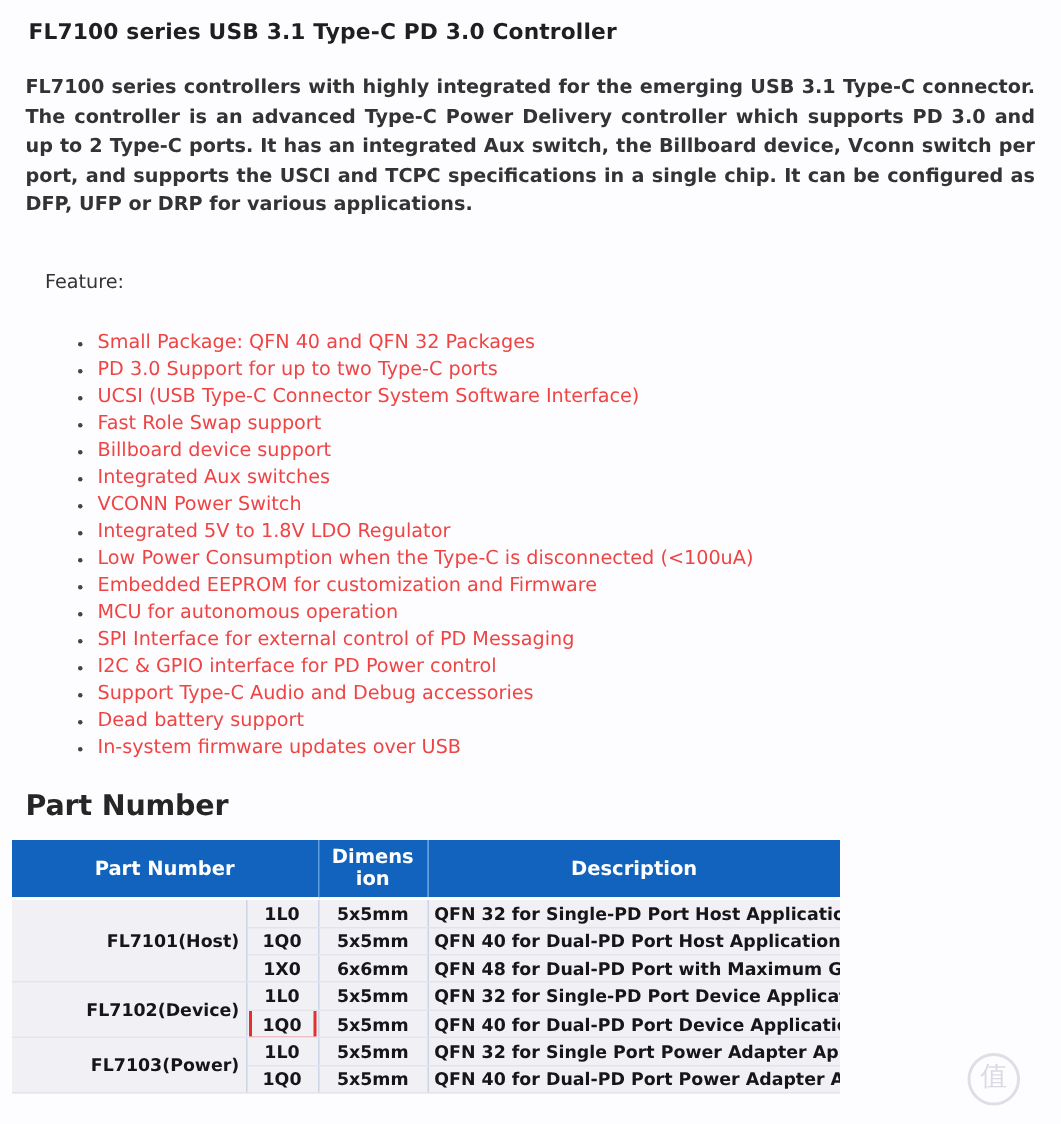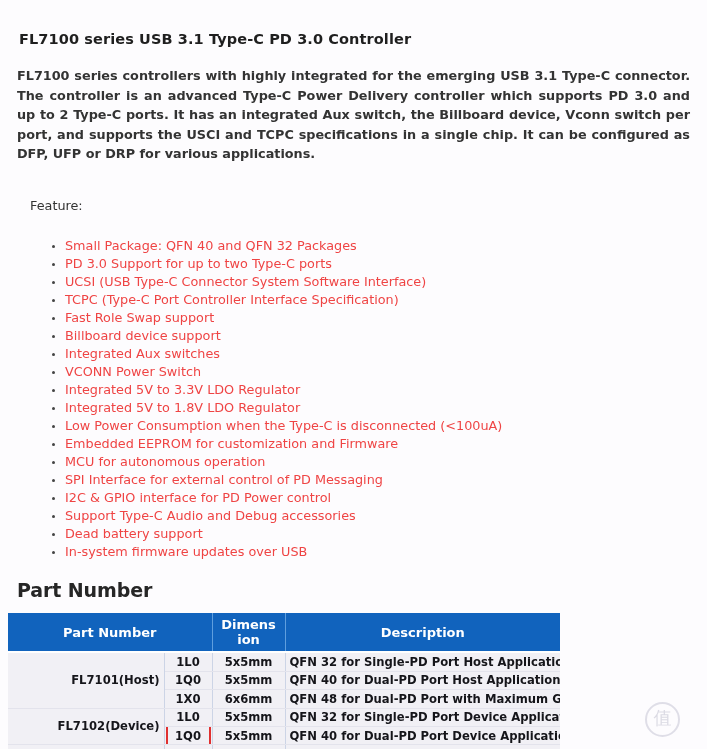--- a/index.html
+++ b/index.html
@@ -13,21 +13,21 @@
     font-family: "DejaVu Sans", "Liberation Sans", sans-serif;
     color: #222222;
     overflow: hidden;
     position: relative;
   }
   .page {
     position: relative;
     width: 688px;
     height: 749px;
     box-sizing: border-box;
-    padding: 17px 17px;
+    padding: 0 17px;
   }
 
   
   .doc-title {
     font-size: 14.5px;
     font-weight: bold;
     color: #1f1f1f;
     letter-spacing: 0.1px;
     margin: 0;
     padding-top: 14px;
@@ -199,26 +199,24 @@
   <h1 class="doc-title">FL7100 series USB 3.1 Type-C PD 3.0 Controller</h1>
 
   <p class="intro">FL7100 series controllers with highly integrated for the emerging USB 3.1 Type-C connector.   The controller is an advanced Type-C Power Delivery controller which supports PD 3.0 and up to 2 Type-C ports. It has an integrated Aux switch, the Billboard device, Vconn switch per port, and supports the USCI and TCPC specifications in a single chip. It can be configured as DFP, UFP or DRP for various applications.</p>
 
   <p class="feature-label">Feature:</p>
 
   <ul class="features">
     <li>Small Package: QFN 40 and QFN 32 Packages</li>
     <li>PD 3.0 Support for up to two Type-C ports</li>
     <li>UCSI (USB Type-C Connector System Software Interface)</li>
-    <li>TCPC (Type-C Port Controller Interface Specification)</li>
     <li>Fast Role Swap support</li>
     <li>Billboard device support</li>
     <li>Integrated Aux switches</li>
     <li>VCONN Power Switch</li>
-    <li>Integrated 5V to 3.3V LDO Regulator</li>
     <li>Integrated 5V to 1.8V LDO Regulator</li>
     <li>Low Power Consumption when the Type-C is disconnected (&lt;100uA)</li>
     <li>Embedded EEPROM for customization and Firmware</li>
     <li>MCU for autonomous operation</li>
     <li>SPI Interface for external control of PD Messaging</li>
     <li>I2C &amp; GPIO interface for PD Power control</li>
     <li>Support Type-C Audio and Debug accessories</li>
     <li>Dead battery support</li>
     <li>In-system firmware updates over USB</li>
   </ul>

